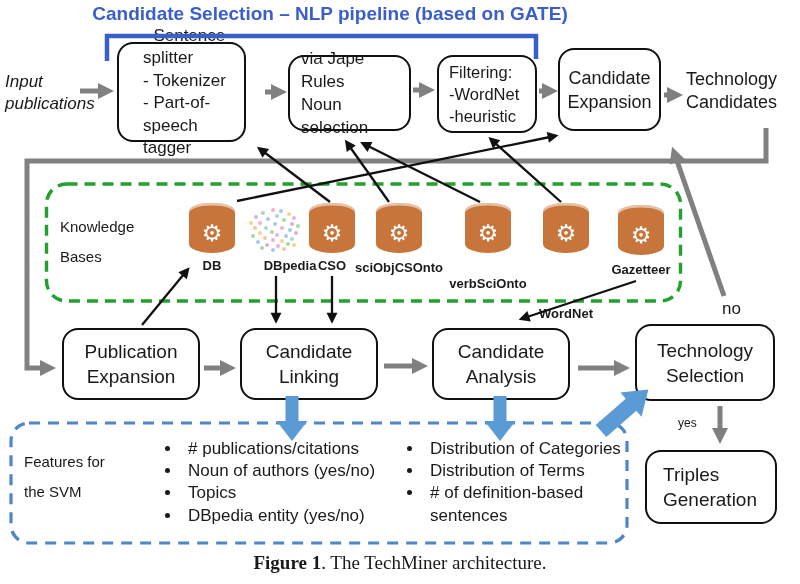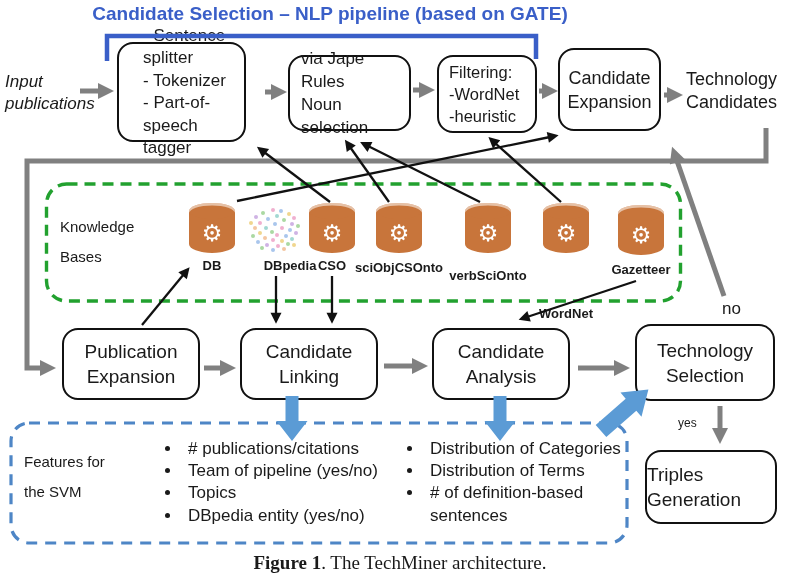--- a/index.html
+++ b/index.html
@@ -118,55 +118,55 @@
   <div class="cyl" style="left:618px;top:205px;">
     <div class="body"></div>
       <div class="cap"></div>
       <div class="gear">⚙</div>
   </div>
 
   <div class="lbl small-lab" style="left:167px;top:258px;width:90px;">DB</div>
   <div class="lbl small-lab" style="left:245px;top:258px;width:90px;">DBpedia</div>
   <div class="lbl small-lab" style="left:287px;top:258px;width:90px;">CSO</div>
   <div class="lbl small-lab" style="left:354px;top:260px;width:90px;">sciObjCSOnto</div>
-  <div class="lbl small-lab" style="left:443px;top:268px;width:90px;">verbSciOnto</div>
+  <div class="lbl small-lab" style="left:443px;top:276px;width:90px;">verbSciOnto</div>
   <div class="lbl small-lab" style="left:521px;top:264px;width:90px;margin-top:42px;">WordNet</div>
   <div class="lbl small-lab" style="left:596px;top:262px;width:90px;">Gazetteer</div>
 
   <div class="box center t19" style="left:62px;top:328px;width:138px;height:72px;">
     <div>Publication</div>
     <div>Expansion</div>
   </div>
   <div class="box center t19" style="left:240px;top:328px;width:138px;height:72px;">
     <div>Candidate</div>
     <div>Linking</div>
   </div>
   <div class="box center t19" style="left:432px;top:328px;width:138px;height:72px;">
     <div>Candidate</div>
     <div>Analysis</div>
   </div>
   <div class="box center t19" style="left:635px;top:324px;width:140px;height:77px;">
     <div>Technology</div>
     <div>Selection</div>
   </div>
-  <div class="box left t19" style="left:645px;top:450px;width:132px;height:74px;">
+  <div class="box left t19" style="left:645px;top:450px;width:132px;height:74px;padding-left:16px;">
     <div>Triples</div>
     <div>Generation</div>
   </div>
 
   <div class="lbl" style="left:722px;top:299px;font-size:17px;">no</div>
   <div class="lbl" style="left:678px;top:408px;font-size:12px;margin-top:8px;">yes</div>
 
   <div class="lbl bigword" style="left:24px;top:447px;">
     <div>Features for</div>
     <div>the SVM</div>
   </div>
   <ul class="feat-list lbl" style="left:160px;top:438px;width:235px;">
     <li># publications/citations</li>
-    <li>Team of pipeline (yes/no)</li>
+    <li>Noun of authors (yes/no)</li>
     <li>Topics</li>
     <li>DBpedia entity (yes/no)</li>
   </ul>
   <ul class="feat-list lbl" style="left:402px;top:438px;width:222px;">
     <li>Distribution of Categories</li>
     <li>Distribution of Terms</li>
     <li># of definition-based sentences</li>
   </ul>
 
   <div class="lbl caption" style="left:0;top:552px;">

